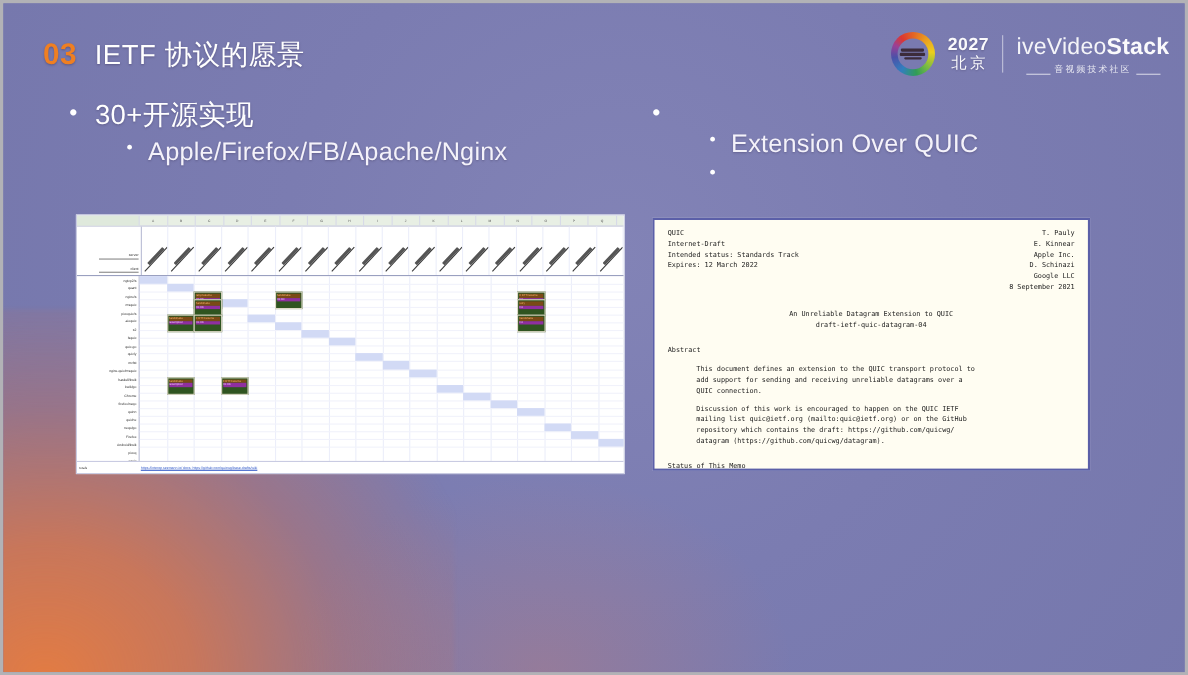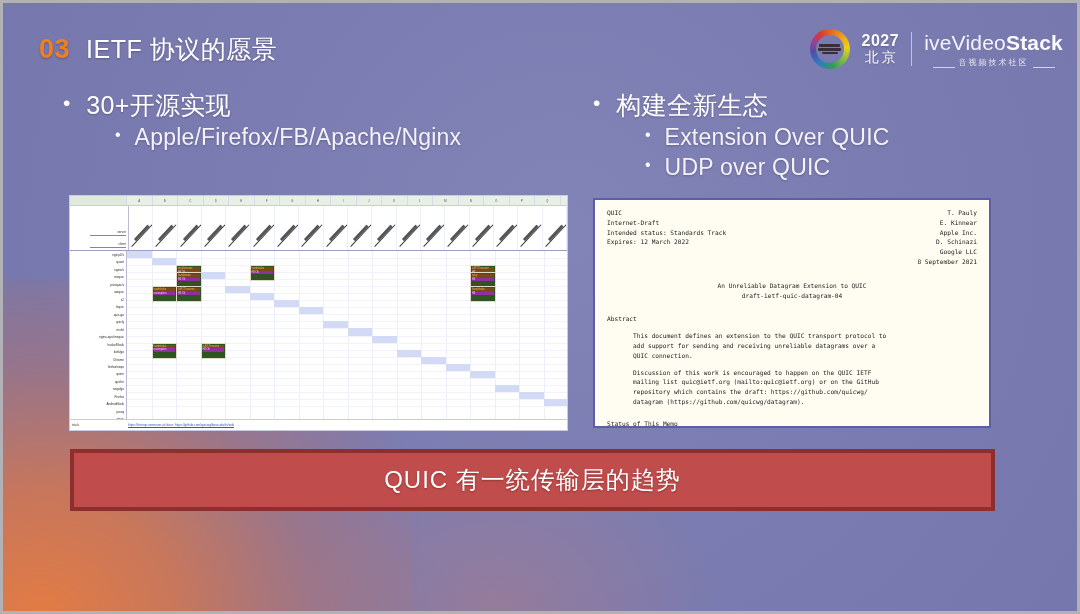--- a/index.html
+++ b/index.html
@@ -265,29 +265,27 @@
         <span class="txt">30+开源实现</span>
       </div>
       <div class="b2">
         <span class="dot">•</span>
         <span class="txt">Apple/Firefox/FB/Apache/Nginx</span>
       </div>
     </div>
     <div class="col right">
       <div class="b1">
         <span class="dot">•</span>
-        <span class="txt">构建全新生态</span>
       </div>
       <div class="b2">
         <span class="dot">•</span>
         <span class="txt">Extension Over QUIC</span>
       </div>
       <div class="b2">
         <span class="dot">•</span>
-        <span class="txt">UDP over QUIC</span>
       </div>
     </div>
   </div>
 
   <div class="matrix">
     <div class="m-colhdr" id="m-colhdr">
         <div class="rowlab"></div>
         <div style="width: 24.5px;">A</div>
         <div style="width: 24.5px;">B</div>
         <div style="width: 24.5px;">C</div>
@@ -520,17 +518,14 @@
     <div class="para">This document defines an extension to the QUIC transport protocol to
 add support for sending and receiving unreliable datagrams over a
 QUIC connection.</div>
     <div class="para">Discussion of this work is encouraged to happen on the QUIC IETF
 mailing list quic@ietf.org (mailto:quic@ietf.org) or on the GitHub
 repository which contains the draft: https://github.com/quicwg/
 datagram (https://github.com/quicwg/datagram).</div>
     <div class="last">Status of This Memo</div>
   </div>
 
-  <div class="banner">
-    <div class="banner-txt">QUIC 有一统传输层的趋势</div>
-  </div>
 
 </div>
 
 </body></html>

